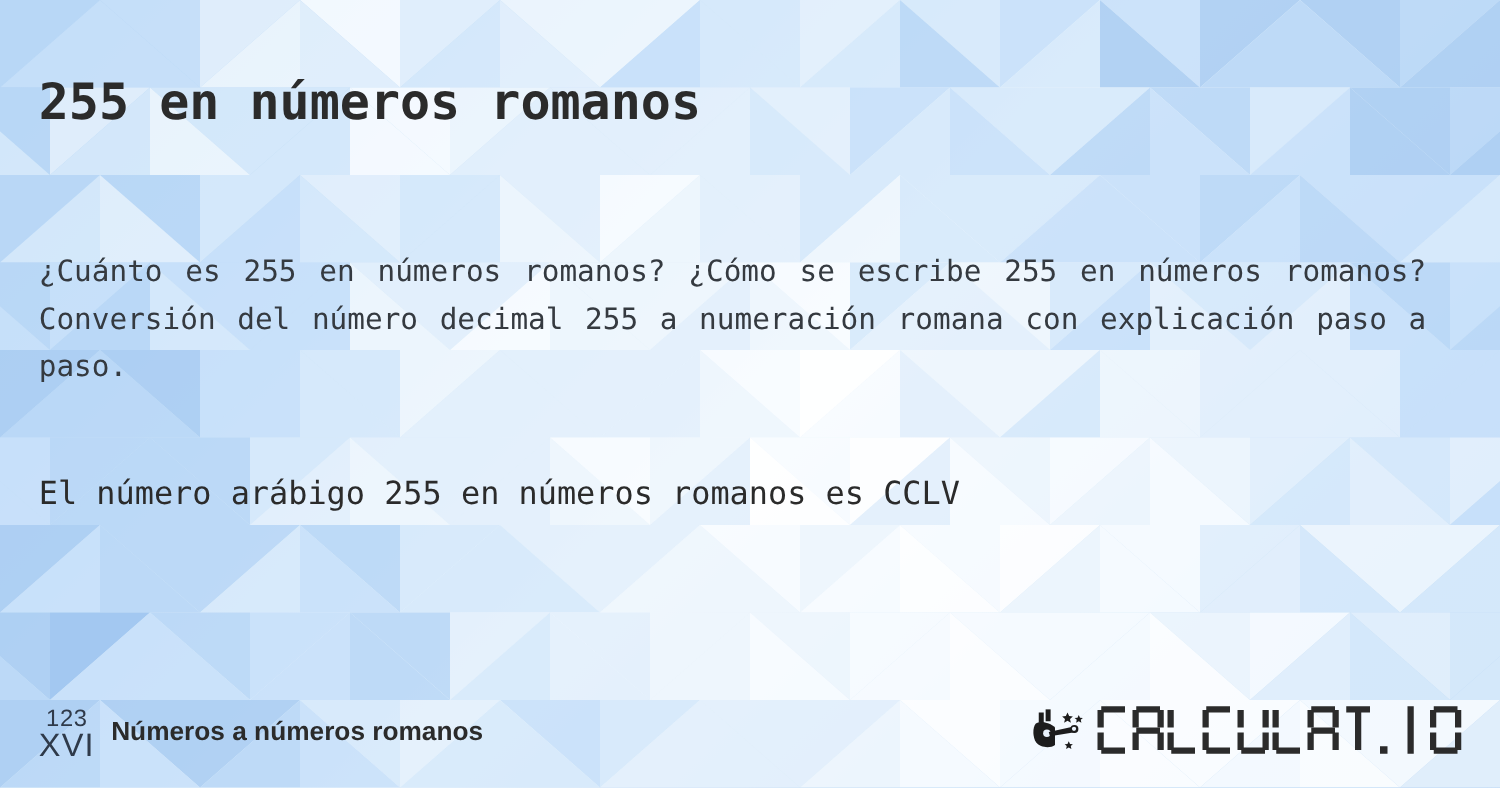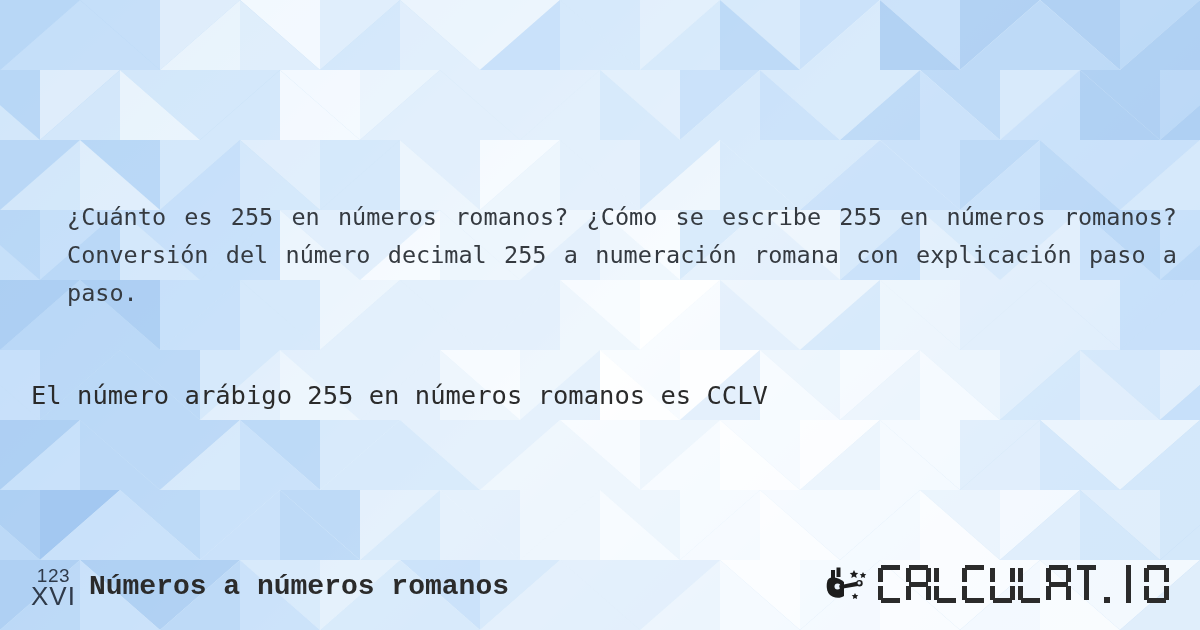--- a/index.html
+++ b/index.html
@@ -55,21 +55,20 @@
     left: 31px;
     top: 174px;
     width: 1110px;
     font-family: "DejaVu Sans Mono", monospace;
     font-weight: normal;
     font-size: 23.5px;
     line-height: 38px;
     color: #353a40;
     text-align: justify;
     text-align-last: left;
-    margin-left: 36px;
   }
 
   .answer {
     position: absolute;
     left: 31px;
     top: 348px;
     width: 1090px;
     font-family: "DejaVu Sans Mono", monospace;
     font-weight: normal;
     font-size: 25.5px;
@@ -109,23 +108,23 @@
     letter-spacing: 0.5px;
     line-height: 20px;
   }
   .numlogo .bot {
     font-size: 26px;
     letter-spacing: 1px;
     line-height: 20px;
   }
 
   .brand-left-label {
-    font-family: Liberation Mono, monospace;
+    font-family: Liberation Sans, sans-serif;
     font-weight: bold;
-    font-size: 28px;
+    font-size: 21px;
     color: #2b2b2b;
     white-space: nowrap;
   }
 
   .brand-right {
     position: absolute;
     right: 31px;
     bottom: 26px;
     display: flex;
     align-items: center;
@@ -491,20 +490,21 @@
       <polygon points="1000,630 1080,630 1000,700" fill="#f8fcff" fill-opacity="0.9"></polygon>
       <polygon points="1080,630 1080,700 1000,700" fill="#f8fcff" fill-opacity="0.9"></polygon>
       <polygon points="1080,630 1160,630 1160,700" fill="#ffffff" fill-opacity="0.9"></polygon>
       <polygon points="1080,630 1160,700 1080,700" fill="#f8fcff" fill-opacity="0.9"></polygon>
       <polygon points="1160,630 1240,630 1160,700" fill="#eef6fd" fill-opacity="0.9"></polygon>
       <polygon points="1240,630 1240,700 1160,700" fill="#eef6fd" fill-opacity="0.9"></polygon>
     </svg>
 
   <div class="content">
 
+    <h1 class="page-title">255 en números romanos</h1>
 
     <p class="intro">¿Cuánto es 255 en números romanos? ¿Cómo se escribe 255 en números romanos? Conversión del número decimal 255 a numeración romana con explicación paso a paso.</p>
 
     <p class="answer">El número arábigo 255 en números romanos es CCLV</p>
 
   </div>
 
   <div class="footer">
 
     <div class="brand-left">

